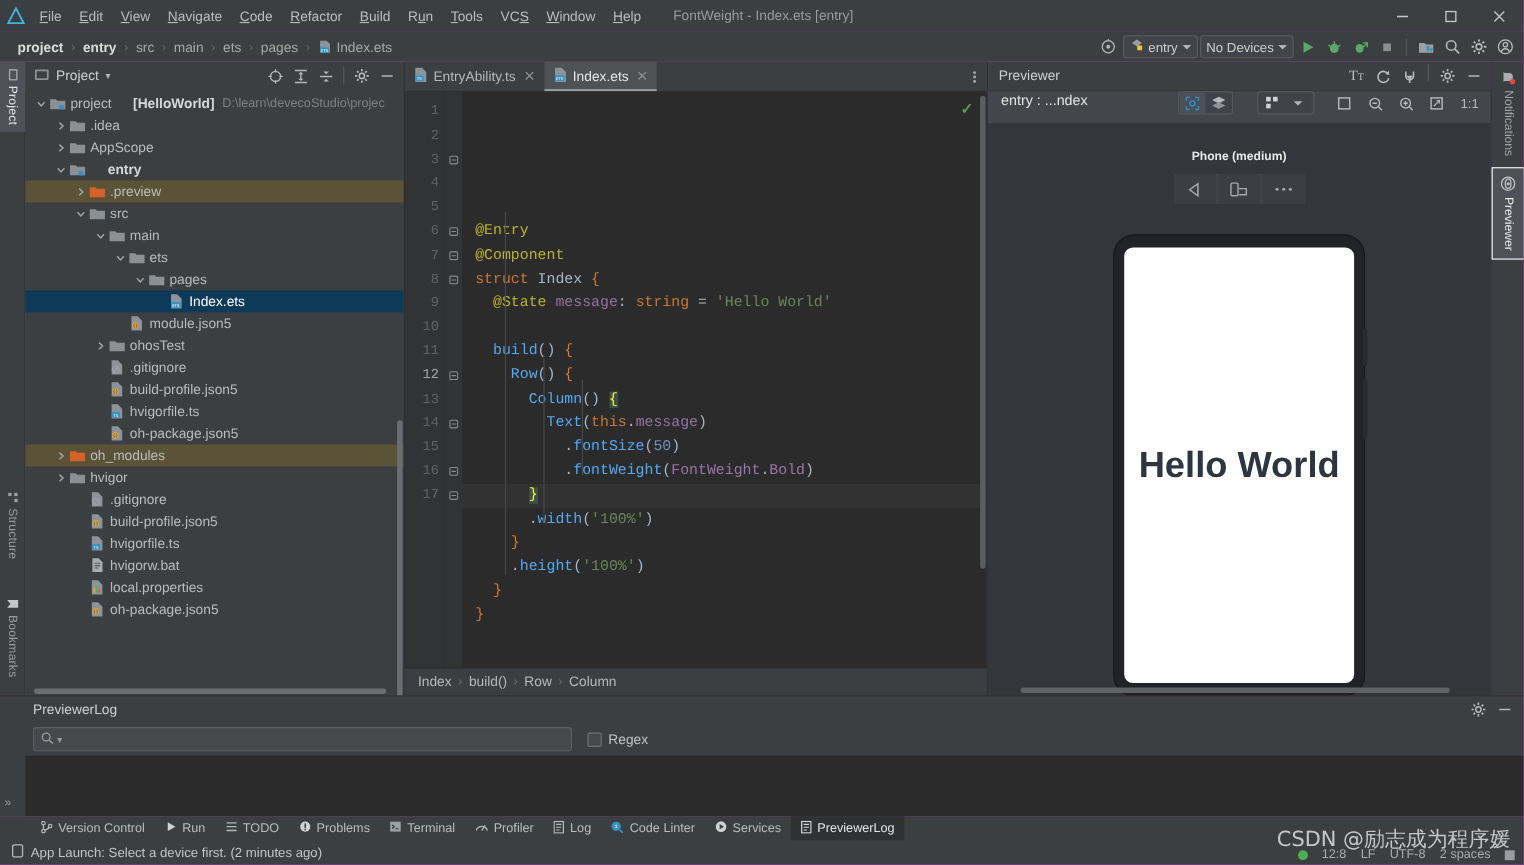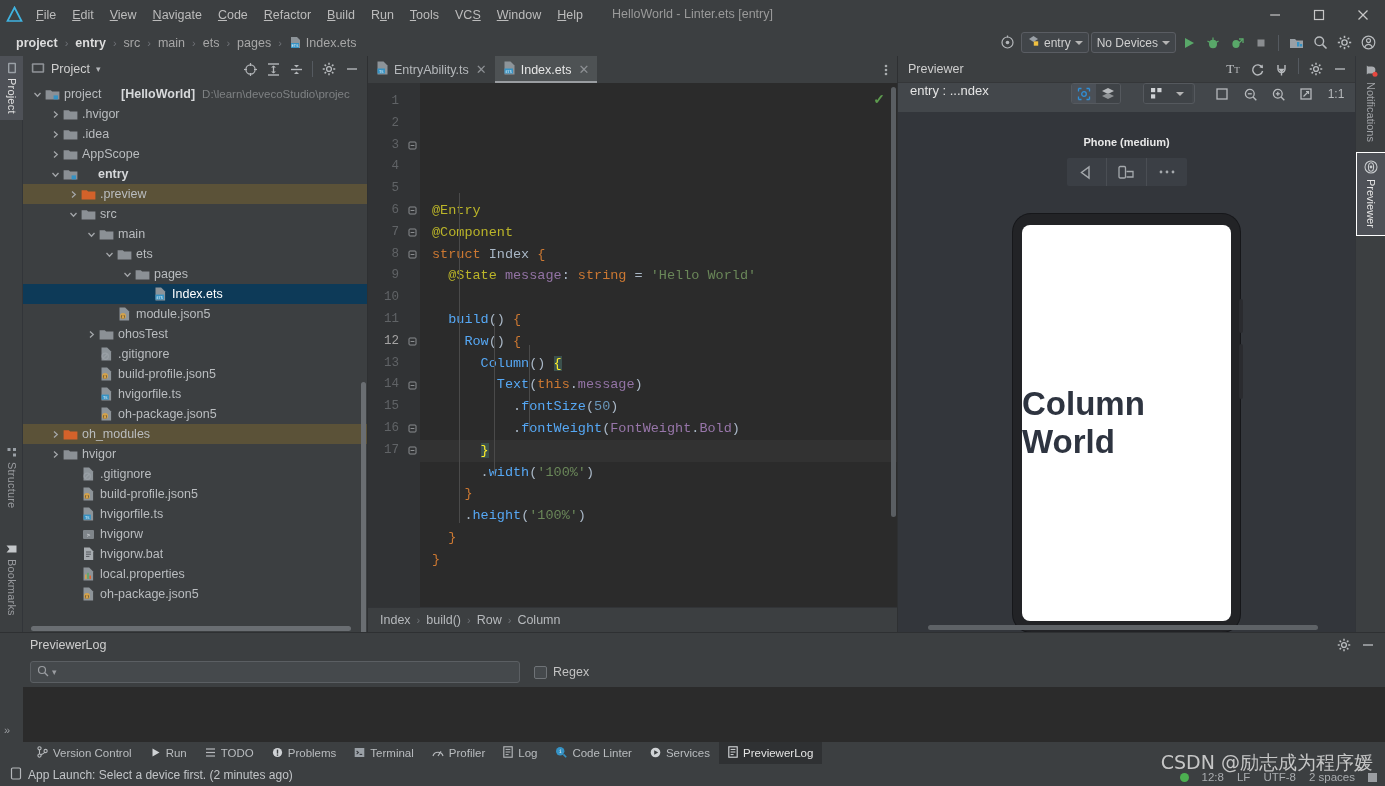--- a/index.html
+++ b/index.html
@@ -171,21 +171,21 @@
       <div class="menu-item"><u>N</u>avigate</div>
       <div class="menu-item"><u>C</u>ode</div>
       <div class="menu-item"><u>R</u>efactor</div>
       <div class="menu-item"><u>B</u>uild</div>
       <div class="menu-item">R<u>u</u>n</div>
       <div class="menu-item"><u>T</u>ools</div>
       <div class="menu-item">VC<u>S</u></div>
       <div class="menu-item"><u>W</u>indow</div>
       <div class="menu-item"><u>H</u>elp</div>
     </div>
-    <div class="win-title">HelloWorld - Linter.ets [entry]</div>
+    <div class="win-title">FontWeight - Index.ets [entry]</div>
     <div class="win-buttons">
       <div class="win-btn">
         <svg width="12" height="12" viewBox="0 0 12 12">
             <line x1="1" y1="6" x2="11" y2="6" stroke="#c6c6c6" stroke-width="1.2"></line>
           </svg>
       </div>
       <div class="win-btn">
         <svg width="12" height="12" viewBox="0 0 12 12">
             <rect x="1.5" y="1.5" width="9" height="9" fill="none" stroke="#c6c6c6" stroke-width="1.2"></rect>
           </svg>
@@ -415,33 +415,20 @@
             <span class="arrow">
               <svg width="9" height="9" viewBox="0 0 9 9">
                 <polyline points="3,1.5 6.3,4.5 3,7.5" fill="none" stroke="#a3a6a9" stroke-width="1.3"></polyline>
               </svg>
             </span>
             <span class="nico">
               <svg width="15" height="13" viewBox="0 0 15 13">
                 <path d="M0.6 2.2h5.2l1.3 1.4h7.3v7.8H0.6z" fill="#8b9095"></path>
               </svg>
             </span>
-            <span class="nlabel">.hvigor</span>
-          </div>
-          <div class="node" style="padding-left: 26px;">
-            <span class="arrow">
-              <svg width="9" height="9" viewBox="0 0 9 9">
-                <polyline points="3,1.5 6.3,4.5 3,7.5" fill="none" stroke="#a3a6a9" stroke-width="1.3"></polyline>
-              </svg>
-            </span>
-            <span class="nico">
-              <svg width="15" height="13" viewBox="0 0 15 13">
-                <path d="M0.6 2.2h5.2l1.3 1.4h7.3v7.8H0.6z" fill="#8b9095"></path>
-              </svg>
-            </span>
             <span class="nlabel">.idea</span>
           </div>
           <div class="node" style="padding-left: 26px;">
             <span class="arrow">
               <svg width="9" height="9" viewBox="0 0 9 9">
                 <polyline points="3,1.5 6.3,4.5 3,7.5" fill="none" stroke="#a3a6a9" stroke-width="1.3"></polyline>
               </svg>
             </span>
             <span class="nico">
               <svg width="15" height="13" viewBox="0 0 15 13">
@@ -659,30 +646,20 @@
           <div class="node" style="padding-left: 44px;">
             <span class="arrow"></span>
             <span class="nico">
               <svg width="13" height="14" viewBox="0 0 13 14">
                 <path d="M1.5 0.6h5.6l4 4v8.8h-9.6z" fill="#8d9499"></path>
                 <rect x="1.5" y="7.6" width="7.4" height="5" fill="#3592c4"></rect>
                 <text x="5.2" y="11.7" font-size="3.8" fill="#fff" text-anchor="middle" font-family="monospace">TS</text>
               </svg>
             </span>
             <span class="nlabel">hvigorfile.ts</span>
-          </div>
-          <div class="node" style="padding-left: 44px;">
-            <span class="arrow"></span>
-            <span class="nico">
-              <svg width="13" height="13" viewBox="0 0 13 13">
-                <rect x="1" y="2" width="11" height="9" rx="1" fill="#7f858a"></rect>
-                <text x="6.5" y="8.6" font-size="6" fill="#dfe2e5" text-anchor="middle" font-family="monospace">&gt;</text>
-              </svg>
-            </span>
-            <span class="nlabel">hvigorw</span>
           </div>
           <div class="node" style="padding-left: 44px;">
             <span class="arrow"></span>
             <span class="nico">
               <svg width="13" height="14" viewBox="0 0 13 14">
                 <path d="M2 0.6h5.6l3.6 3.6v8.8H2z" fill="#a7acb0"></path>
                 <line x1="4" y1="5" x2="9" y2="5" stroke="#55595d" stroke-width="1"></line>
                 <line x1="4" y1="7.2" x2="9" y2="7.2" stroke="#55595d" stroke-width="1"></line>
                 <line x1="4" y1="9.4" x2="7.4" y2="9.4" stroke="#55595d" stroke-width="1"></line>
               </svg>
@@ -968,21 +945,21 @@
                 <circle cx="3" cy="3" r="1.4" fill="#a5a9ad"></circle>
                 <circle cx="9" cy="3" r="1.4" fill="#a5a9ad"></circle>
                 <circle cx="15" cy="3" r="1.4" fill="#a5a9ad"></circle>
               </svg>
           </div>
         </div>
         <div class="phone">
           <div class="pbtn" style="top:85px;height:34px;"></div>
           <div class="pbtn" style="top:130px;height:55px;"></div>
           <div class="phone-screen">
-            <div class="hello">Column World</div>
+            <div class="hello">Hello World</div>
           </div>
         </div>
         <div class="pv-hscroll"></div>
       </div>
     </div>
 
     <div class="rstripe">
       <div class="rtab" style="top:0;">
         <span class="rico">
           <svg width="14" height="14" viewBox="0 0 14 14">

